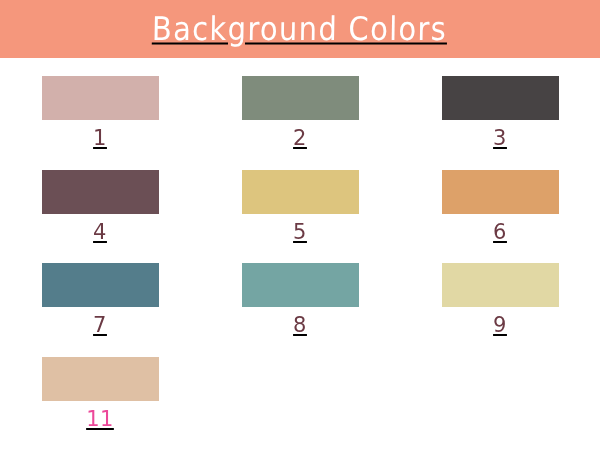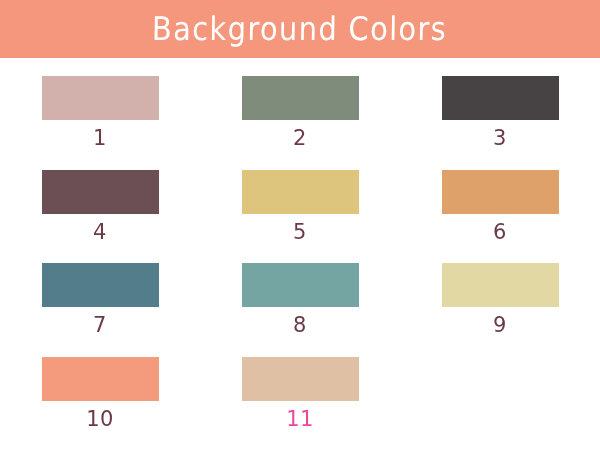--- a/index.html
+++ b/index.html
@@ -12,20 +12,21 @@
     background: #ffffff;
     font-family: "Liberation Sans", sans-serif;
     overflow: hidden;
   }
   #page {
     position: relative;
     width: 600px;
     height: 450px;
     background: #ffffff;
     box-sizing: border-box;
+    text-decoration: underline;
   }
   
   #header-bar {
     width: 600px;
     height: 58px;
     background: #F5977C;
     display: flex;
     align-items: center;
     justify-content: center;
     box-sizing: border-box;
@@ -119,22 +120,18 @@
       </div>
       <div class="swatch-cell">
         <div class="swatch-chip" style="background: rgb(116, 165, 163);"></div>
         <div class="swatch-label" style="color: rgb(107, 58, 68);">8</div>
       </div>
       <div class="swatch-cell">
         <div class="swatch-chip" style="background: rgb(225, 216, 164);"></div>
         <div class="swatch-label" style="color: rgb(107, 58, 68);">9</div>
       </div>
       <div class="swatch-cell">
-        <div class="swatch-chip" style="background: rgb(245, 155, 125);"></div>
-        <div class="swatch-label" style="color: rgb(107, 58, 68);">10</div>
-      </div>
-      <div class="swatch-cell">
         <div class="swatch-chip" style="background: rgb(223, 192, 164);"></div>
         <div class="swatch-label" style="color: #ec4899;">11</div>
       </div>
     </div>
 
 </div>
 
 </body></html>

